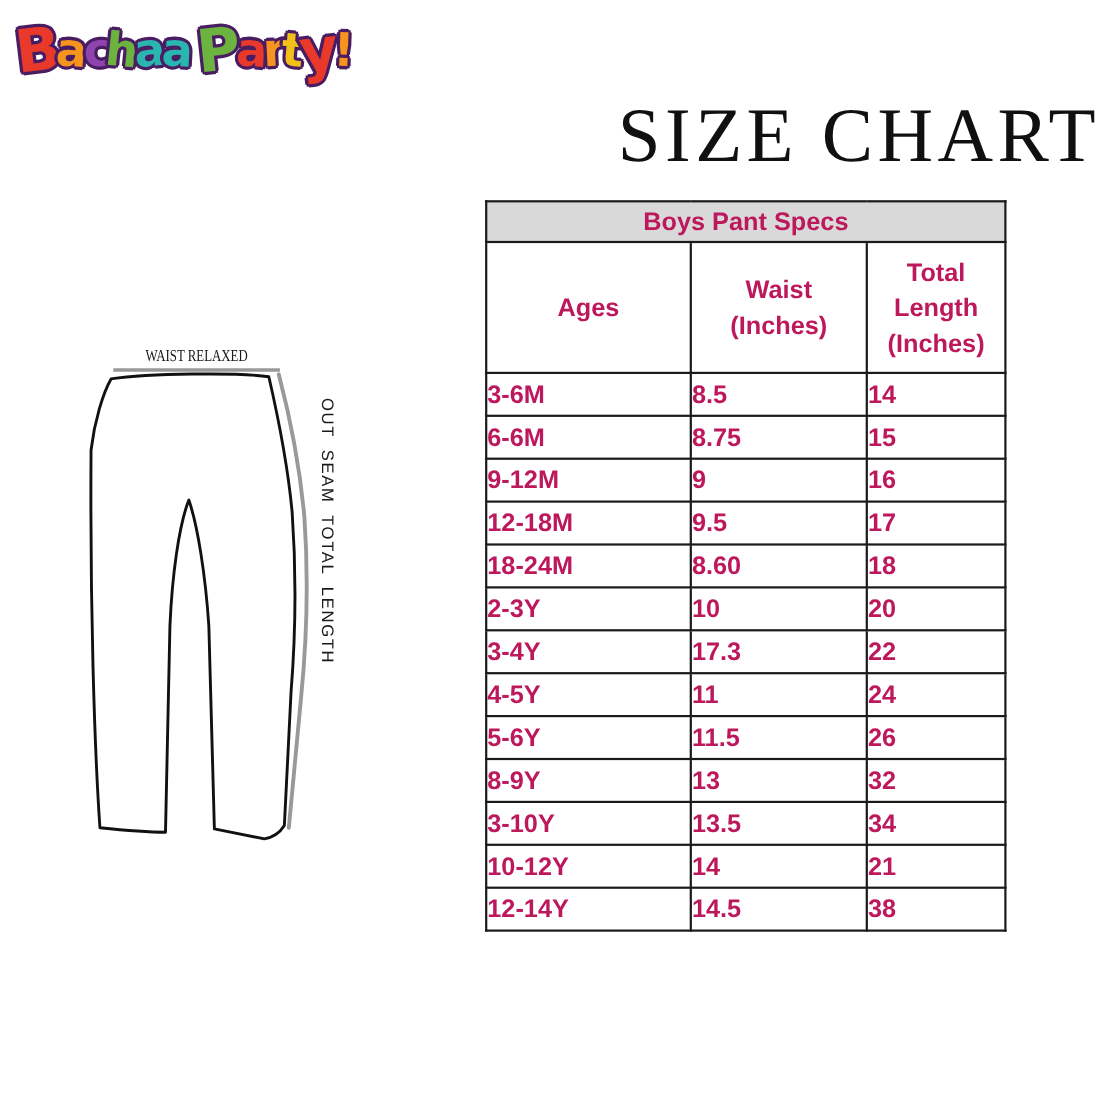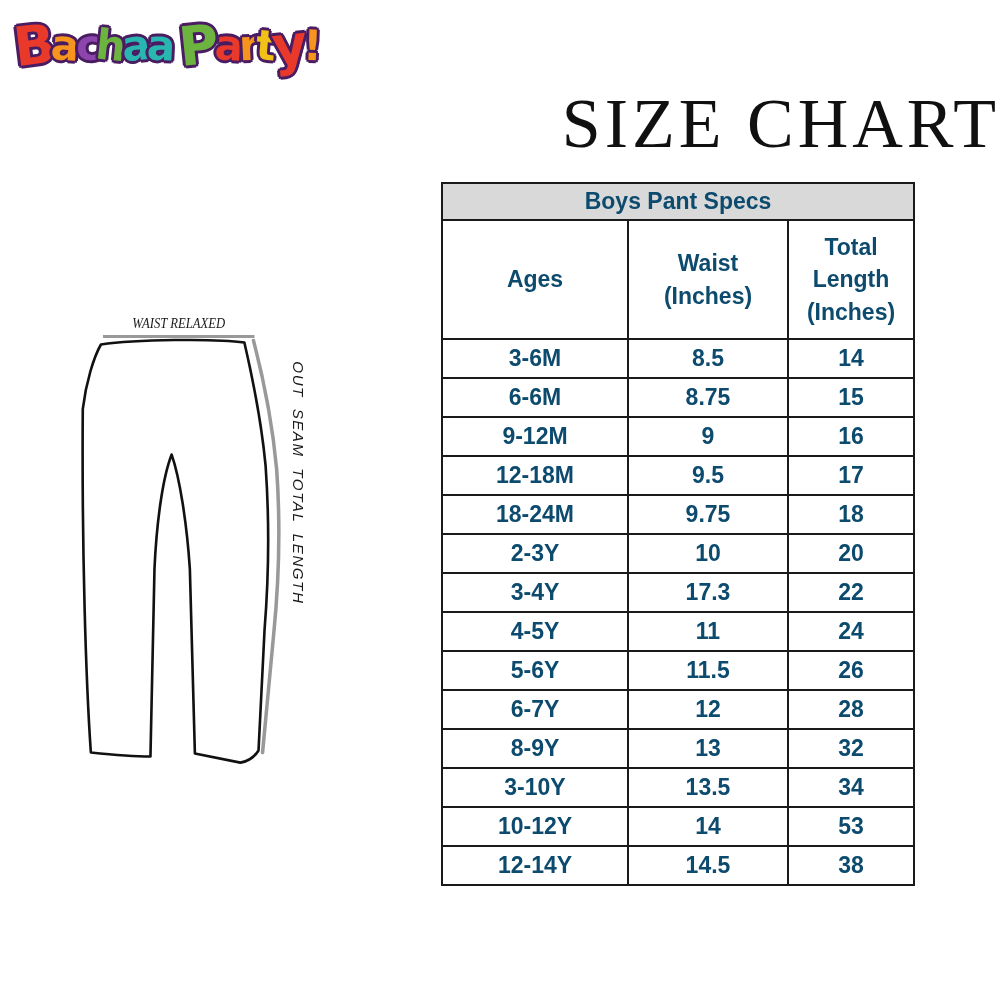--- a/index.html
+++ b/index.html
@@ -15,27 +15,27 @@
           -3px 0 0 #4a1d63, 3px 0 0 #4a1d63, 0 -3px 0 #4a1d63, 0 3px 0 #4a1d63,
           -2px -2px 0 #4a1d63, 2px -2px 0 #4a1d63, -2px 2px 0 #4a1d63, 2px 2px 0 #4a1d63;}
   .logo .big{font-size:54px;}
 
   
   .title{position:absolute;top:84px;left:0;right:0;margin:0;text-align:right;
          font-family:"Liberation Serif",serif;font-weight:400;font-size:70px;
          letter-spacing:4px;color:#101010;}
 
   
-  .diagram{position:absolute;left:52px;top:296px;width:308px;height:505px;font-style:italic;}
+  .diagram{position:absolute;left:52px;top:296px;width:308px;height:505px;}
 
   
   .size-table{position:absolute;left:441px;top:182px;width:472px;
               border-collapse:collapse;table-layout:fixed;
               font-family:"Liberation Sans",sans-serif;font-weight:bold;
-              color:#0c4a6e;text-align:center;}
+              color:#be185d;}
   .size-table th,.size-table td{border:2px solid #1a1a1a;padding:0;}
   .size-table .table-title{height:35px;font-size:23px;background:#d9d9d9;}
   .size-table thead tr.cols th{height:117px;font-size:23px;line-height:1.4;
                                background:#ffffff;vertical-align:middle;}
   .size-table tbody td{height:37px;font-size:23px;background:#ffffff;}
 </style>
 </head>
 <body>
 
 <div class="page">
@@ -126,21 +126,21 @@
           <td>9</td>
           <td>16</td>
         </tr>
         <tr>
           <td>12-18M</td>
           <td>9.5</td>
           <td>17</td>
         </tr>
         <tr>
           <td>18-24M</td>
-          <td>9.75</td>
+          <td>8.60</td>
           <td>18</td>
         </tr>
         <tr>
           <td>2-3Y</td>
           <td>10</td>
           <td>20</td>
         </tr>
         <tr>
           <td>3-4Y</td>
           <td>17.3</td>
@@ -150,38 +150,33 @@
           <td>4-5Y</td>
           <td>11</td>
           <td>24</td>
         </tr>
         <tr>
           <td>5-6Y</td>
           <td>11.5</td>
           <td>26</td>
         </tr>
         <tr>
-          <td>6-7Y</td>
-          <td>12</td>
-          <td>28</td>
-        </tr>
-        <tr>
           <td>8-9Y</td>
           <td>13</td>
           <td>32</td>
         </tr>
         <tr>
           <td>3-10Y</td>
           <td>13.5</td>
           <td>34</td>
         </tr>
         <tr>
           <td>10-12Y</td>
           <td>14</td>
-          <td>53</td>
+          <td>21</td>
         </tr>
         <tr>
           <td>12-14Y</td>
           <td>14.5</td>
           <td>38</td>
         </tr>
       </tbody>
   </table>
 
 </div>

